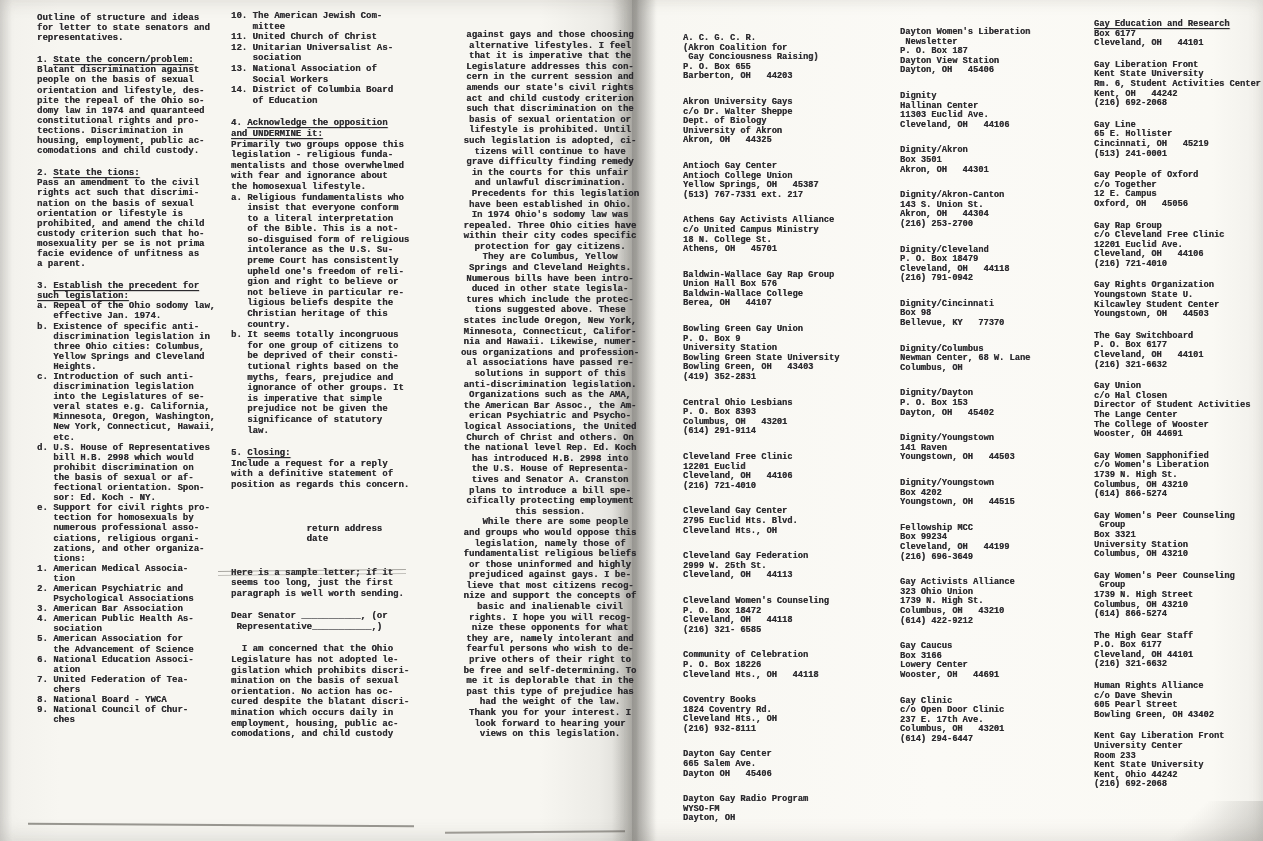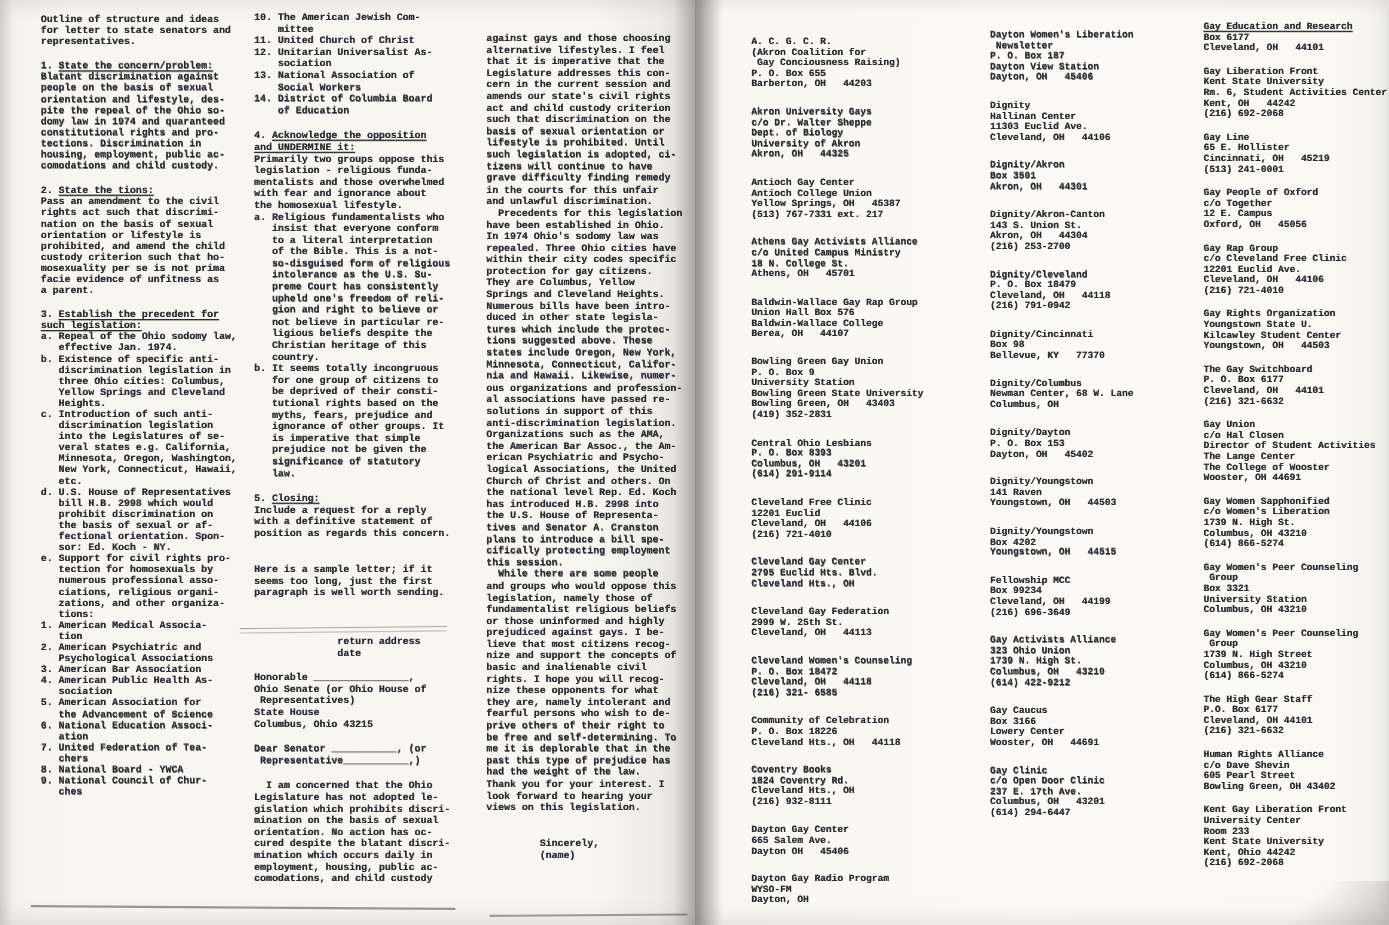--- a/index.html
+++ b/index.html
@@ -13,21 +13,21 @@
   .page-right{left:632px;width:631px;
     background:linear-gradient(90deg,#b9b8b4 0px,#dddcd8 7px,#f8f7f2 26px,#fbfaf6 300px,#faf9f4 580px,#f1f0eb 631px);
     box-shadow:inset 0 5px 12px rgba(120,118,110,0.10), inset 0 -8px 16px rgba(120,118,110,0.12);}
   .gutter{position:absolute;top:0;bottom:0;left:612px;width:44px;
     background:linear-gradient(90deg,rgba(90,88,82,0) 0%,rgba(90,88,82,0.30) 45%,rgba(90,88,82,0.38) 55%,rgba(90,88,82,0) 100%);}
   .col{position:absolute;color:#2b2a2e;font-weight:bold;
        text-shadow:0.3px 0.3px 0.5px rgba(40,38,44,0.65);}
   .lc{font-size:9px;}
   .lc1{left:37px;top:13px;width:182px;line-height:10.1px;}
   .lc2{left:231px;top:11px;width:186px;line-height:10.6px;}
-  .lc3{left:442px;top:30px;width:182px;line-height:10.6px;}
+  .lc3{left:459px;top:30px;width:182px;line-height:10.6px;text-align:center;}
   .rc{font-size:8.7px;line-height:9.6px;}
   .rc1{left:683px;top:34px;width:206px;}
   .rc2{left:900px;top:28px;width:192px;}
   .rc3{left:1094px;top:20px;width:168px;}
   .lc1 .block,.lc2 .block{margin-bottom:12px;}
   .lc3 .block{margin-bottom:12px;}
   .rc1 .block{margin-bottom:16px;}
   .rc2 .block{margin-bottom:16px;}
   .rc3 .block{margin-bottom:12px;}
   .bhead,.btext{white-space:pre;margin:0;}
@@ -182,41 +182,33 @@
       <div class="block">
         <div class="bhead"><span class="hnum">5. </span><span class="hu">Closing:</span></div>
         <div class="btext">Include a request for a reply
 with a definitive statement of
 position as regards this concern.</div>
       </div>
 
       <div class="block">
 
         <div class="btext">
+
+              return address
+              date</div>
+      </div>
+
+      <div class="block">
+
+        <div class="btext">
 Here is a sample letter; if it
 seems too long, just the first
 paragraph is well worth sending.</div>
       </div>
 
-      <div class="block">
-
-        <div class="btext">
-
-              return address
-              date</div>
-      </div>
-
-      <div class="block">
-
-        <div class="btext">Honorable ________________,
-Ohio Senate (or Ohio House of
- Representatives)
-State House
-Columbus, Ohio 43215</div>
-      </div>
 
       <div class="block">
 
         <div class="btext">Dear Senator ___________, (or
  Representative___________,)</div>
       </div>
 
       <div class="block">
 
         <div class="btext">  I am concerned that the Ohio
@@ -297,26 +289,20 @@
 prive others of their right to
 be free and self-determining. To
 me it is deplorable that in the
 past this type of prejudice has
 had the weight of the law.
 Thank you for your interest. I
 look forward to hearing your
 views on this legislation.</div>
       </div>
 
-      <div class="block">
-
-        <div class="btext">
-         Sincerely,
-         (name)</div>
-      </div>
     </div>
 
   <div class="col rc rc1">
 
       <div class="block">
 
         <div class="btext">A. C. G. C. R.
 (Akron Coalition for
  Gay Conciousness Raising)
 P. O. Box 655

